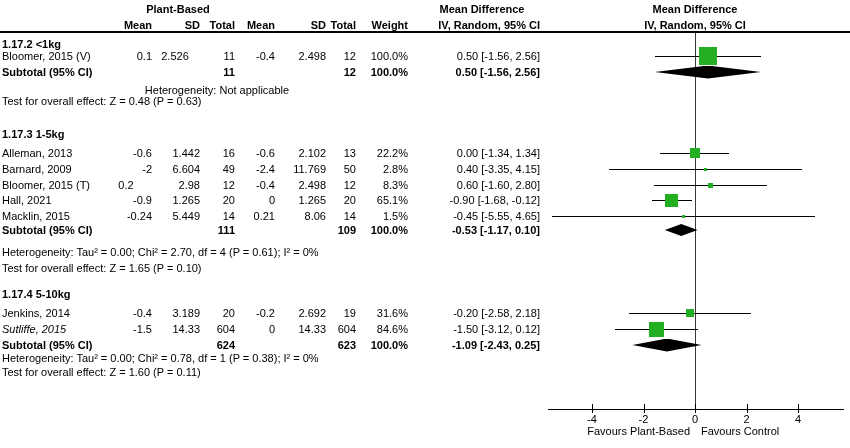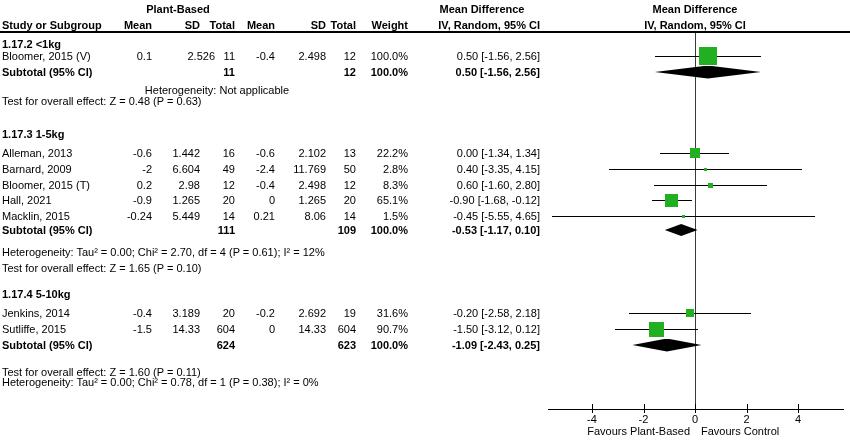--- a/index.html
+++ b/index.html
@@ -20,21 +20,20 @@
 </style>
 </head>
 <body>
 
 <div class="canvas">
 
   <div class="cell b center" style="left:118px;top:1px;width:120px">Plant-Based</div>
   <div class="cell b center" style="left:422px;top:1px;width:120px">Mean Difference</div>
   <div class="cell b center" style="left:635px;top:1px;width:120px">Mean Difference</div>
 
-  <div class="cell b" style="left:2px;top:17px;width:140px">Study or Subgroup</div>
   <div class="cell b right" style="left:100px;top:17px;width:52px">Mean</div>
   <div class="cell b right" style="left:154px;top:17px;width:46px">SD</div>
   <div class="cell b right" style="left:202px;top:17px;width:33px">Total</div>
   <div class="cell b right" style="left:237px;top:17px;width:38px">Mean</div>
   <div class="cell b right" style="left:277px;top:17px;width:49px">SD</div>
   <div class="cell b right" style="left:328px;top:17px;width:28px">Total</div>
   <div class="cell b right" style="left:358px;top:17px;width:50px">Weight</div>
   <div class="cell b right" style="left:410px;top:17px;width:130px">IV, Random, 95% CI</div>
   <div class="cell b center" style="left:635px;top:17px;width:120px">IV, Random, 95% CI</div>
 
@@ -56,21 +55,21 @@
     </div>
 
   <div class="cell right" style="left:540px;top:423px;width:150px">Favours Plant-Based</div>
   <div class="cell" style="left:701px;top:423px;width:140px">Favours Control</div>
 
 
   <div id="rows">
       <div class="cell b" style="left: 2px; top: 36px; width: 260px;">1.17.2 &lt;1kg</div>
       <div class="cell" style="left: 2px; top: 48px; width: 130px;">Bloomer, 2015 (V)</div>
       <div class="cell right" style="left: 100px; top: 48px; width: 52px;">0.1</div>
-      <div class="cell right" style="left: 169px; top: 48px; width: 46px;">2.526</div>
+      <div class="cell right" style="left: 152px; top: 48px; width: 46px; text-align: center;">2.526</div>
       <div class="cell right" style="left: 202px; top: 48px; width: 33px;">11</div>
       <div class="cell right" style="left: 237px; top: 48px; width: 38px;">-0.4</div>
       <div class="cell right" style="left: 277px; top: 48px; width: 49px;">2.498</div>
       <div class="cell right" style="left: 328px; top: 48px; width: 28px;">12</div>
       <div class="cell right" style="left: 358px; top: 48px; width: 50px;">100.0%</div>
       <div class="cell right" style="left: 410px; top: 48px; width: 130px;">0.50 [-1.56, 2.56]</div>
       <div class="cell b" style="left: 2px; top: 64px; width: 130px;">Subtotal (95% CI)</div>
       <div class="cell right b" style="left: 202px; top: 64px; width: 33px;">11</div>
       <div class="cell right b" style="left: 328px; top: 64px; width: 28px;">12</div>
       <div class="cell right b" style="left: 358px; top: 64px; width: 50px;">100.0%</div>
@@ -90,21 +89,21 @@
       <div class="cell" style="left: 2px; top: 161px; width: 130px;">Barnard, 2009</div>
       <div class="cell right" style="left: 100px; top: 161px; width: 52px;">-2</div>
       <div class="cell right" style="left: 154px; top: 161px; width: 46px;">6.604</div>
       <div class="cell right" style="left: 202px; top: 161px; width: 33px;">49</div>
       <div class="cell right" style="left: 237px; top: 161px; width: 38px;">-2.4</div>
       <div class="cell right" style="left: 277px; top: 161px; width: 49px;">11.769</div>
       <div class="cell right" style="left: 328px; top: 161px; width: 28px;">50</div>
       <div class="cell right" style="left: 358px; top: 161px; width: 50px;">2.8%</div>
       <div class="cell right" style="left: 410px; top: 161px; width: 130px;">0.40 [-3.35, 4.15]</div>
       <div class="cell" style="left: 2px; top: 177px; width: 130px;">Bloomer, 2015 (T)</div>
-      <div class="cell right" style="left: 100px; top: 177px; width: 52px;">0.2</div>
+      <div class="cell right" style="left: 100px; top: 177px; width: 52px; text-align: center;">0.2</div>
       <div class="cell right" style="left: 154px; top: 177px; width: 46px;">2.98</div>
       <div class="cell right" style="left: 202px; top: 177px; width: 33px;">12</div>
       <div class="cell right" style="left: 237px; top: 177px; width: 38px;">-0.4</div>
       <div class="cell right" style="left: 277px; top: 177px; width: 49px;">2.498</div>
       <div class="cell right" style="left: 328px; top: 177px; width: 28px;">12</div>
       <div class="cell right" style="left: 358px; top: 177px; width: 50px;">8.3%</div>
       <div class="cell right" style="left: 410px; top: 177px; width: 130px;">0.60 [-1.60, 2.80]</div>
       <div class="cell" style="left: 2px; top: 192px; width: 130px;">Hall, 2021</div>
       <div class="cell right" style="left: 100px; top: 192px; width: 52px;">-0.9</div>
       <div class="cell right" style="left: 154px; top: 192px; width: 46px;">1.265</div>
@@ -121,47 +120,47 @@
       <div class="cell right" style="left: 237px; top: 208px; width: 38px;">0.21</div>
       <div class="cell right" style="left: 277px; top: 208px; width: 49px;">8.06</div>
       <div class="cell right" style="left: 328px; top: 208px; width: 28px;">14</div>
       <div class="cell right" style="left: 358px; top: 208px; width: 50px; text-align: right;">1.5%</div>
       <div class="cell right" style="left: 410px; top: 208px; width: 130px;">-0.45 [-5.55, 4.65]</div>
       <div class="cell b" style="left: 2px; top: 222px; width: 130px;">Subtotal (95% CI)</div>
       <div class="cell right b" style="left: 202px; top: 222px; width: 33px;">111</div>
       <div class="cell right b" style="left: 328px; top: 222px; width: 28px;">109</div>
       <div class="cell right b" style="left: 358px; top: 222px; width: 50px;">100.0%</div>
       <div class="cell right b" style="left: 410px; top: 222px; width: 130px;">-0.53 [-1.17, 0.10]</div>
-      <div class="cell" style="left: 2px; top: 244px; width: 430px;">Heterogeneity: Tau² = 0.00; Chi² = 2.70, df = 4 (P = 0.61); I² = 12%</div>
+      <div class="cell" style="left: 2px; top: 244px; width: 430px;">Heterogeneity: Tau² = 0.00; Chi² = 2.70, df = 4 (P = 0.61); I² = 0%</div>
       <div class="cell" style="left: 2px; top: 260px; width: 430px;">Test for overall effect: Z = 1.65 (P = 0.10)</div>
       <div class="cell b" style="left: 2px; top: 286px; width: 260px;">1.17.4 5-10kg</div>
       <div class="cell" style="left: 2px; top: 305px; width: 130px;">Jenkins, 2014</div>
       <div class="cell right" style="left: 100px; top: 305px; width: 52px;">-0.4</div>
       <div class="cell right" style="left: 154px; top: 305px; width: 46px;">3.189</div>
       <div class="cell right" style="left: 202px; top: 305px; width: 33px;">20</div>
       <div class="cell right" style="left: 237px; top: 305px; width: 38px;">-0.2</div>
       <div class="cell right" style="left: 277px; top: 305px; width: 49px;">2.692</div>
       <div class="cell right" style="left: 328px; top: 305px; width: 28px;">19</div>
       <div class="cell right" style="left: 358px; top: 305px; width: 50px;">31.6%</div>
       <div class="cell right" style="left: 410px; top: 305px; width: 130px;">-0.20 [-2.58, 2.18]</div>
-      <div class="cell" style="left: 2px; top: 321px; width: 130px;">Sutliffe, 2015</div>
+      <div class="cell" style="left: 2px; top: 321px; width: 130px; font-style: italic;">Sutliffe, 2015</div>
       <div class="cell right" style="left: 100px; top: 321px; width: 52px;">-1.5</div>
       <div class="cell right" style="left: 154px; top: 321px; width: 46px;">14.33</div>
       <div class="cell right" style="left: 202px; top: 321px; width: 33px;">604</div>
       <div class="cell right" style="left: 237px; top: 321px; width: 38px;">0</div>
       <div class="cell right" style="left: 277px; top: 321px; width: 49px;">14.33</div>
       <div class="cell right" style="left: 328px; top: 321px; width: 28px;">604</div>
-      <div class="cell right" style="left: 358px; top: 321px; width: 50px;">90.7%</div>
+      <div class="cell right" style="left: 358px; top: 321px; width: 50px;">84.6%</div>
       <div class="cell right" style="left: 410px; top: 321px; width: 130px;">-1.50 [-3.12, 0.12]</div>
       <div class="cell b" style="left: 2px; top: 337px; width: 130px;">Subtotal (95% CI)</div>
       <div class="cell right b" style="left: 202px; top: 337px; width: 33px;">624</div>
       <div class="cell right b" style="left: 328px; top: 337px; width: 28px;">623</div>
       <div class="cell right b" style="left: 358px; top: 337px; width: 50px;">100.0%</div>
       <div class="cell right b" style="left: 410px; top: 337px; width: 130px;">-1.09 [-2.43, 0.25]</div>
-      <div class="cell" style="left: 2px; top: 350px; width: 430px; margin-top: 24px;">Heterogeneity: Tau² = 0.00; Chi² = 0.78, df = 1 (P = 0.38); I² = 0%</div>
+      <div class="cell" style="left: 2px; top: 350px; width: 430px;">Heterogeneity: Tau² = 0.00; Chi² = 0.78, df = 1 (P = 0.38); I² = 0%</div>
       <div class="cell" style="left: 2px; top: 364px; width: 430px;">Test for overall effect: Z = 1.60 (P = 0.11)</div>
     </div>
   <div id="markers">
       <div class="ciline" style="background: rgb(0, 0, 0); left: 654.83px; top: 56px; width: 106.09px;"></div>
       <div class="square" style="background: rgb(34, 175, 34); width: 18px; height: 18px; left: 698.875px; top: 47px;"></div>
       <div class="diamond" style="background: rgb(0, 0, 0); left: 654.83px; width: 106.09px; top: 65.5px; height: 13px;"></div>
       <div class="ciline" style="background: rgb(0, 0, 0); left: 660.495px; top: 153px; width: 69.01px;"></div>
       <div class="square" style="background: rgb(34, 175, 34); width: 10px; height: 10px; left: 690px; top: 148px;"></div>
       <div class="ciline" style="background: rgb(0, 0, 0); left: 608.737px; top: 169px; width: 193.125px;"></div>
       <div class="square" style="background: rgb(34, 175, 34); width: 3px; height: 3px; left: 703.8px; top: 167.5px;"></div>

